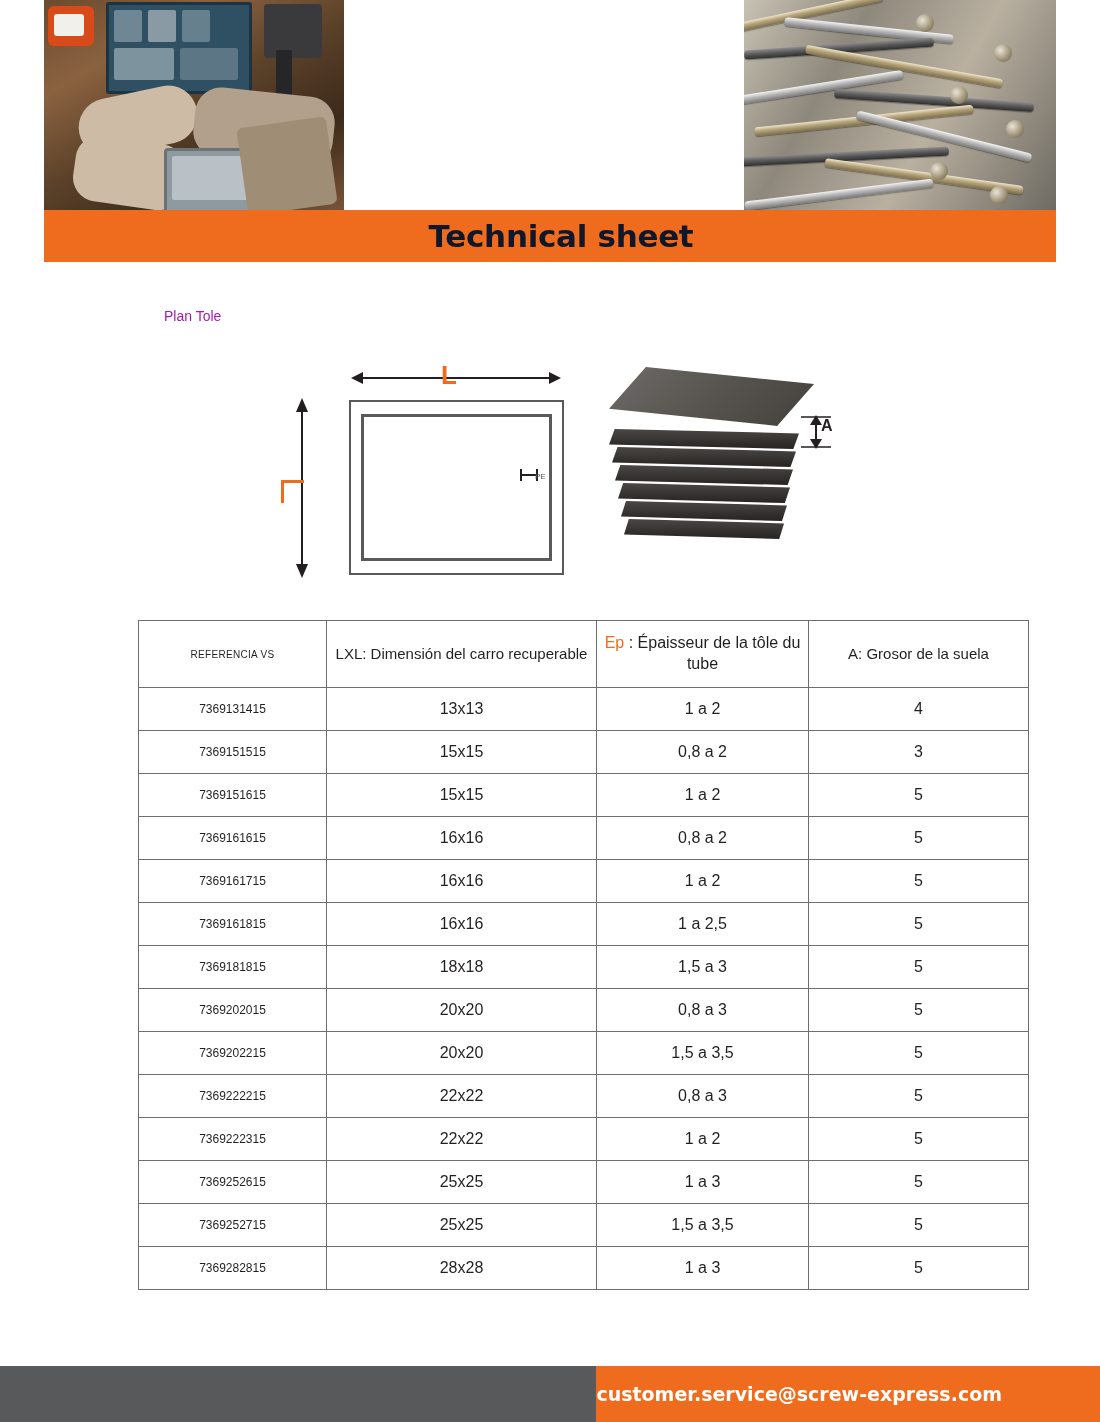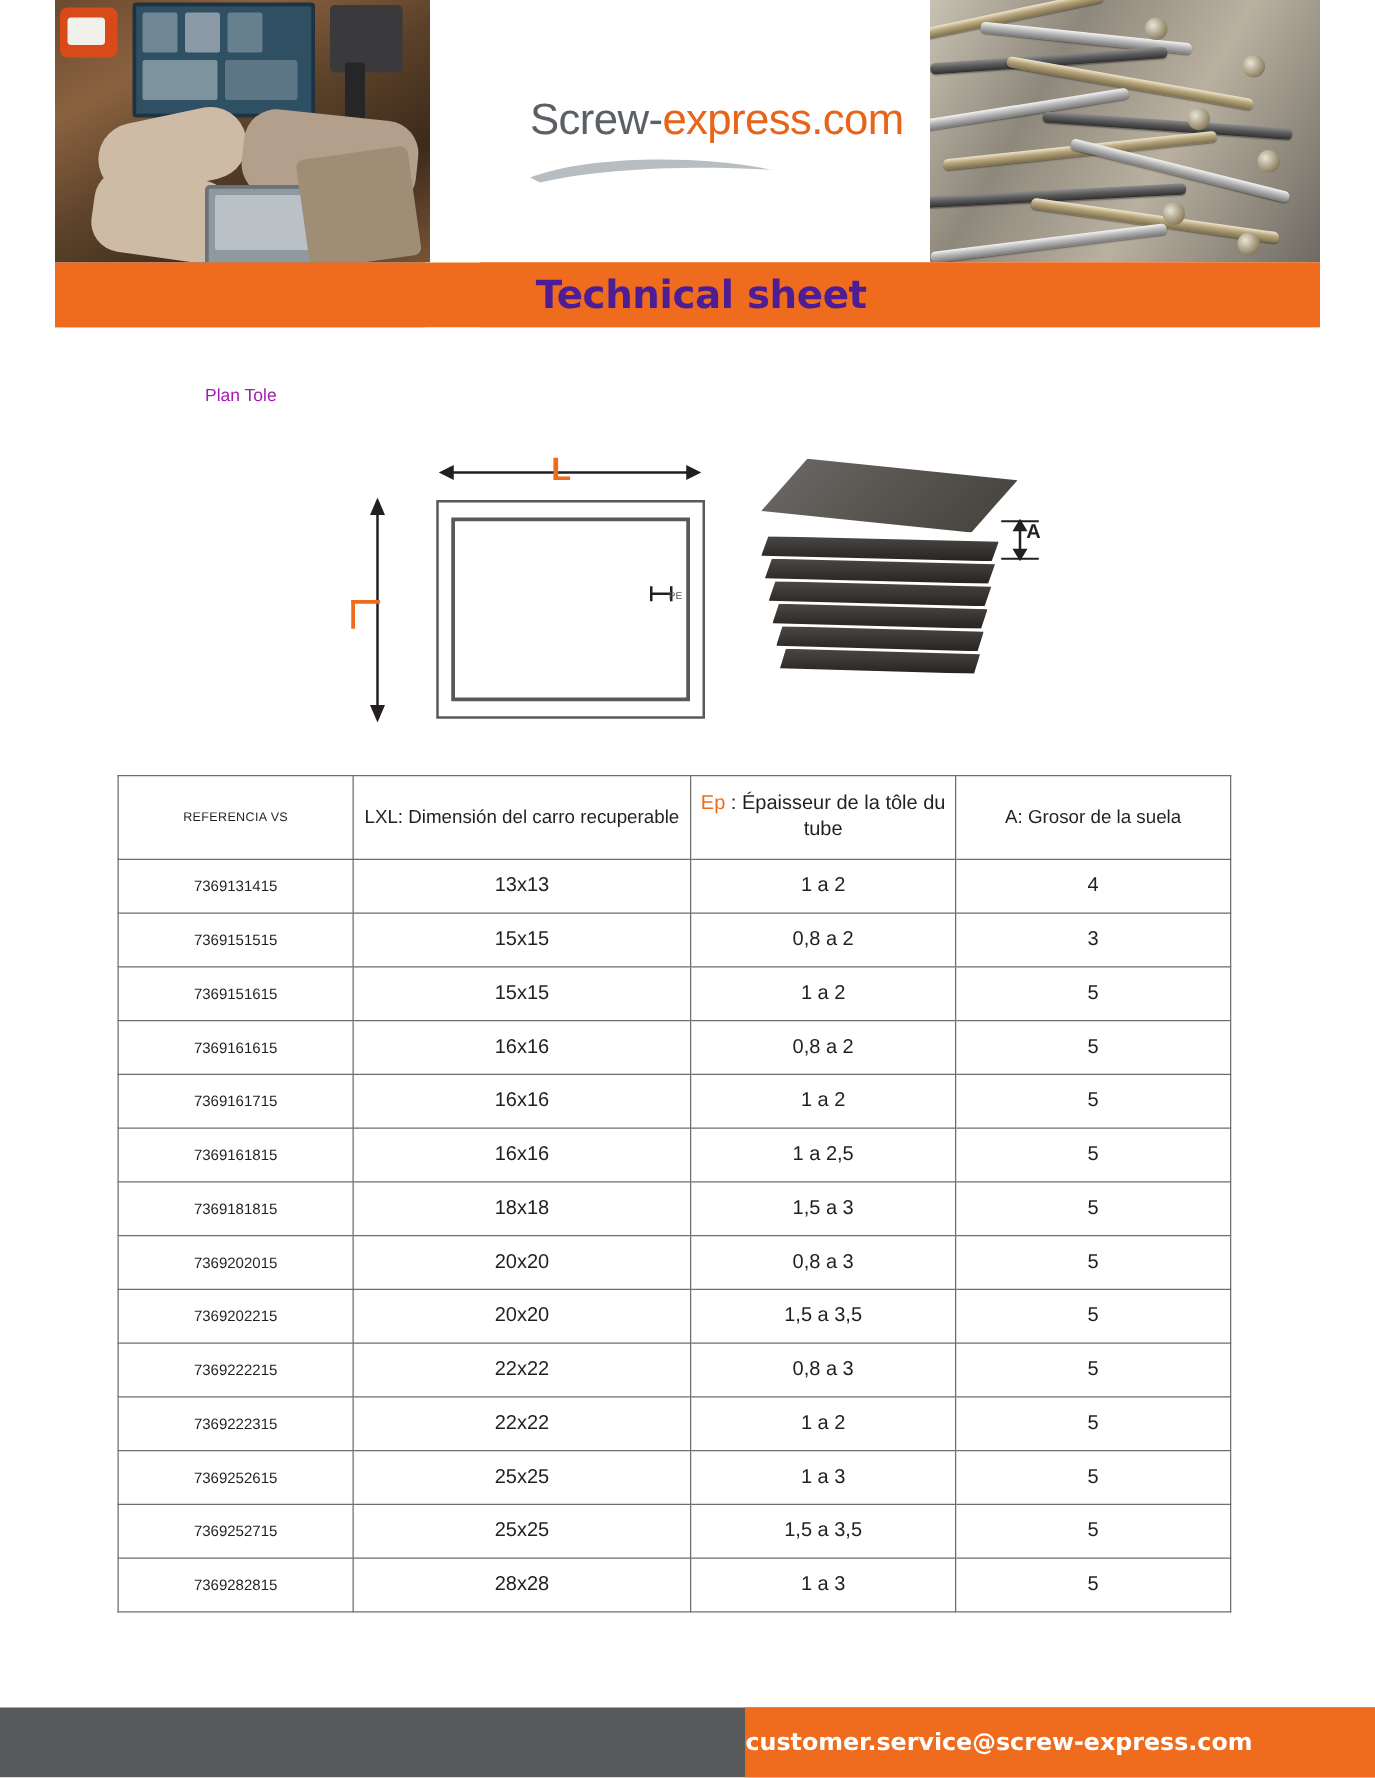--- a/index.html
+++ b/index.html
@@ -112,21 +112,21 @@
     left: 340px; top: 0;
     width: 672px; height: 52px;
     background: #ef6c1f;
   }
   .sheet-title {
     position: absolute;
     left: 0; top: 0;
     width: 1012px;
     line-height: 52px;
     text-align: center;
-    color: #4c1d95;
+    color: #0f172a;
     font-size: 31px;
     font-weight: bold;
     font-family: "DejaVu Sans", sans-serif;
     letter-spacing: -0.3px;
     transform: translateX(11px);
   }
   .band-grey-left {
     position: absolute;
     left: 44px; top: 210px;
     width: 296px; height: 52px;
@@ -238,20 +238,21 @@
   
   .tbl-wrap {
     position: absolute;
     left: 50px; top: 358px;
     width: 890px;
   }
   table.spec {
     border-collapse: collapse;
     width: 890px;
     table-layout: fixed;
+    margin-left: 44px;
   }
   table.spec th, table.spec td {
     border: 1px solid #6d6e71;
     text-align: center;
     color: #231f20;
     background: #ffffff;
   }
   table.spec thead th {
     height: 62px;
     font-weight: normal;
@@ -341,28 +342,20 @@
     <div class="screw" style="left:80px;top:172px;width:200px;transform:rotate(8deg);"></div>
     <div class="screw silver" style="left:0px;top:190px;width:190px;transform:rotate(-7deg);"></div>
     <div class="screw-head" style="left:172px;top:14px;"></div>
     <div class="screw-head" style="left:250px;top:44px;"></div>
     <div class="screw-head" style="left:206px;top:86px;"></div>
     <div class="screw-head" style="left:262px;top:120px;"></div>
     <div class="screw-head" style="left:186px;top:162px;"></div>
     <div class="screw-head" style="left:246px;top:186px;"></div>
   </div>
 
-  <div class="brand-area">
-    <div class="brand-title">
-      <span>Screw-</span><span class="accent">express.com</span>
-    </div>
-    <svg class="brand-swoosh" viewBox="0 0 200 26">
-      <path d="M2 20 C 50 2, 140 2, 196 14 C 140 10, 60 12, 10 24 Z" fill="#b8bdc2"></path>
-    </svg>
-  </div>
 </div>
 
 <div class="band-grey-left"></div>
 <div class="title-band">
   <div class="title-band-inner"></div>
   <div class="sheet-title">Technical sheet</div>
 </div>
 
 <div class="content">
 

